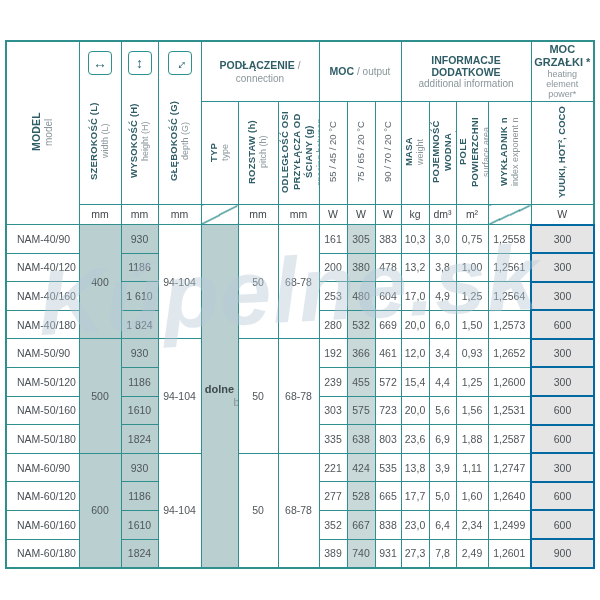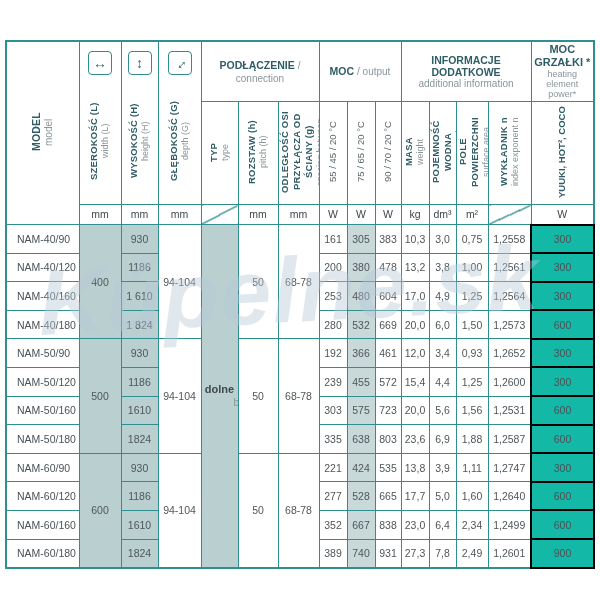--- a/index.html
+++ b/index.html
@@ -48,21 +48,21 @@
             font-size:14px;font-weight:bold;flex:0 0 auto;}
   .icon-box .rot45{display:inline-block;transform:rotate(-45deg);}
   .dim-inner .vw-dim{margin-top:14px;}
 
   .typ-cell .tv-pl{display:block;font-weight:bold;font-size:11px;color:#3f4a4f;}
   .typ-cell .tv-en{display:block;font-size:10.5px;color:#8a969c;padding-left:32px;}
 
   .heater-hd{font-size:9.5px;}
   .heater-hd .pl{display:block;font-size:11px;}
   .heater-hd .en{display:block;font-size:9px;}
-  td.hw{border:2px solid #000000;background:#14b8a6;font-size:10.5px;color:#4a5257;}
+  td.hw{border:2px solid #0369a1;background:#e5e5e5;font-size:10.5px;color:#4a5257;}
 
   .watermark{position:absolute;left:38px;top:238px;font-size:92px;font-weight:bold;font-style:italic;
              color:#b6c9d8;opacity:0.42;transform:rotate(-3deg);letter-spacing:1px;
              white-space:nowrap;pointer-events:none;z-index:4;}
 </style>
 </head>
 <body>
 
 <div class="stage">
   <div class="watermark">Kúpelne.sk</div>

